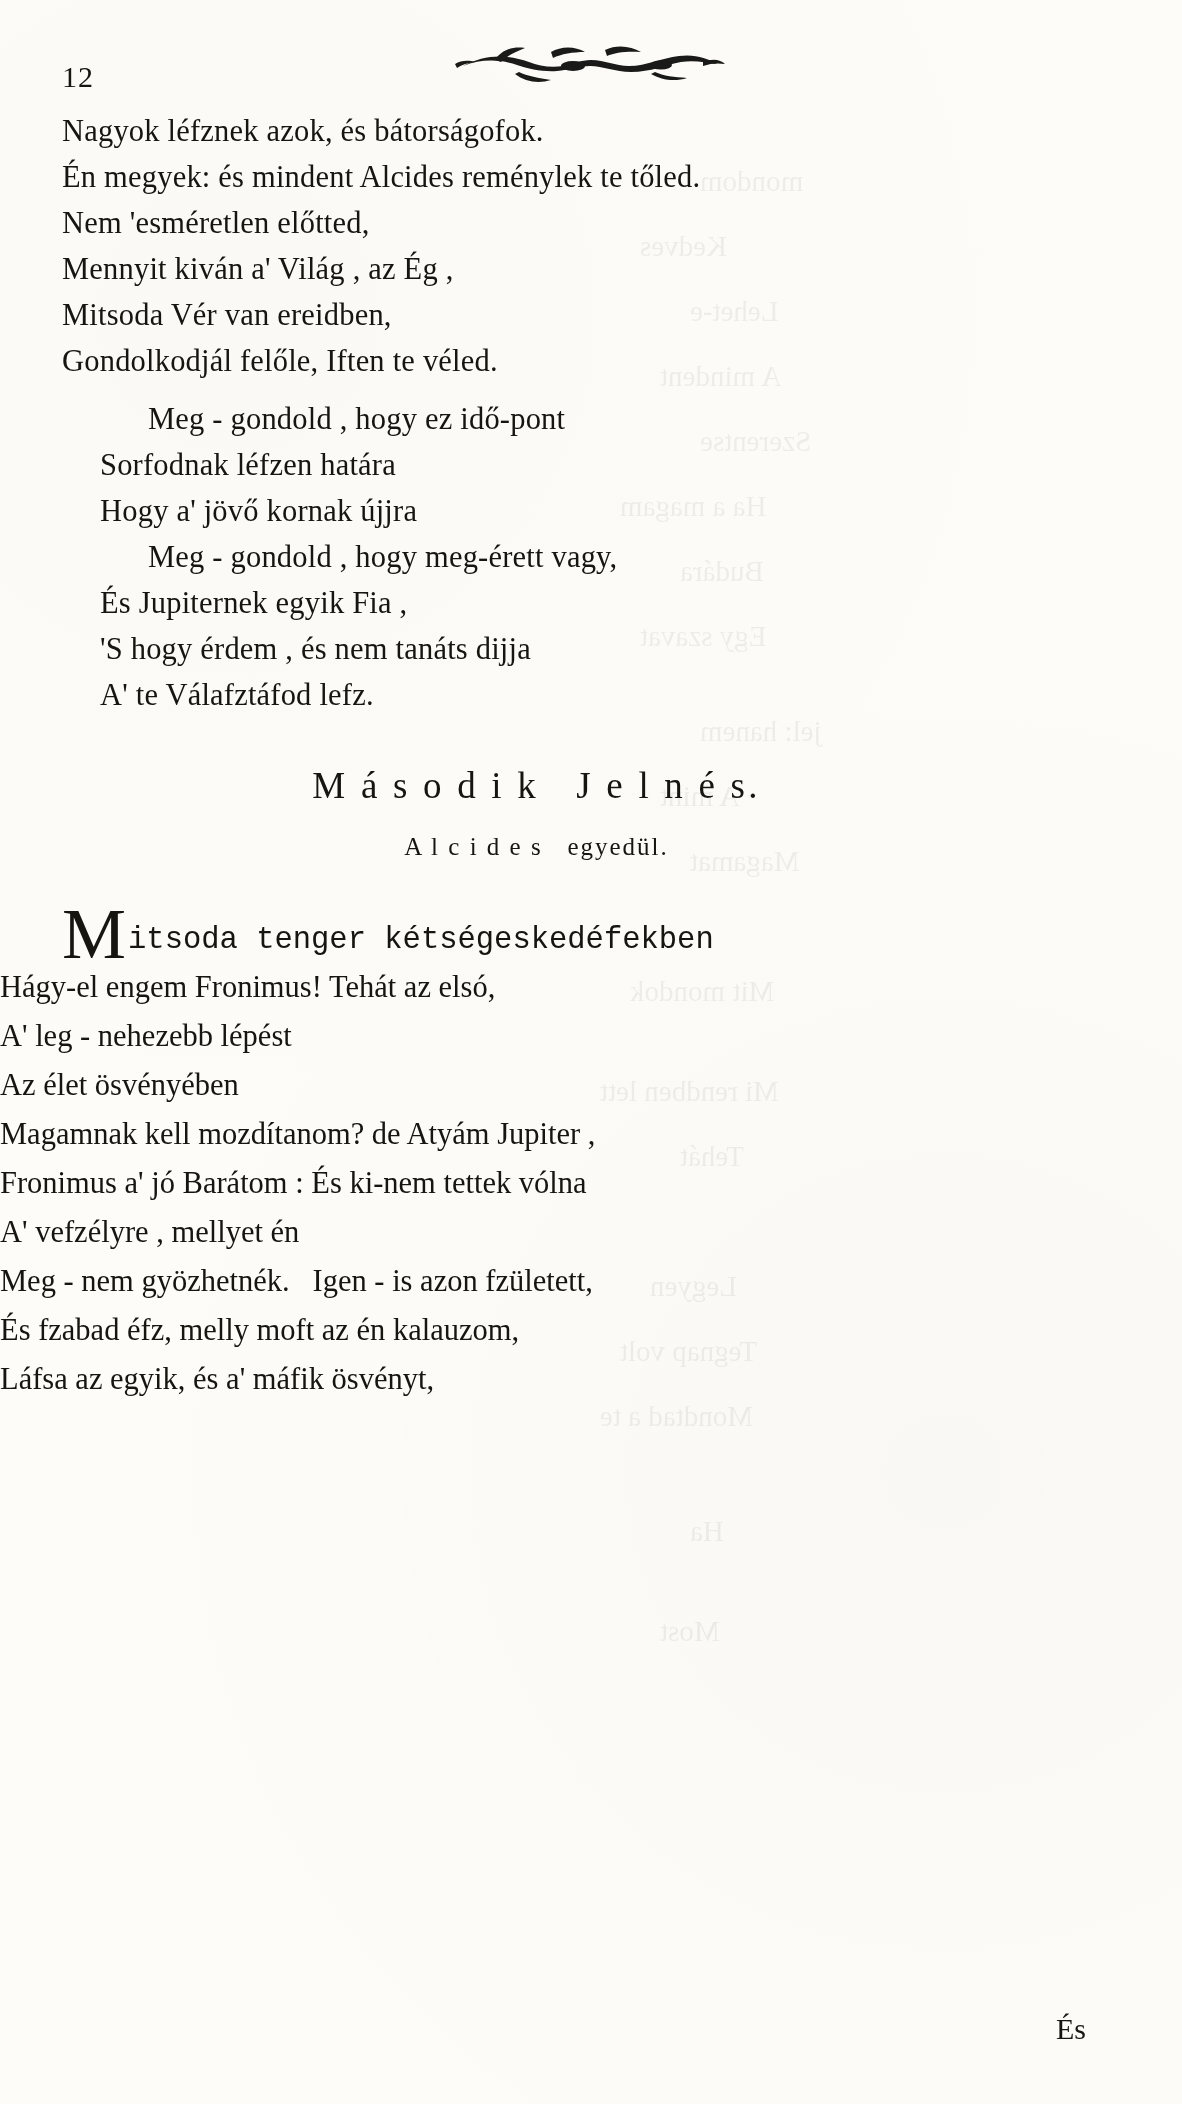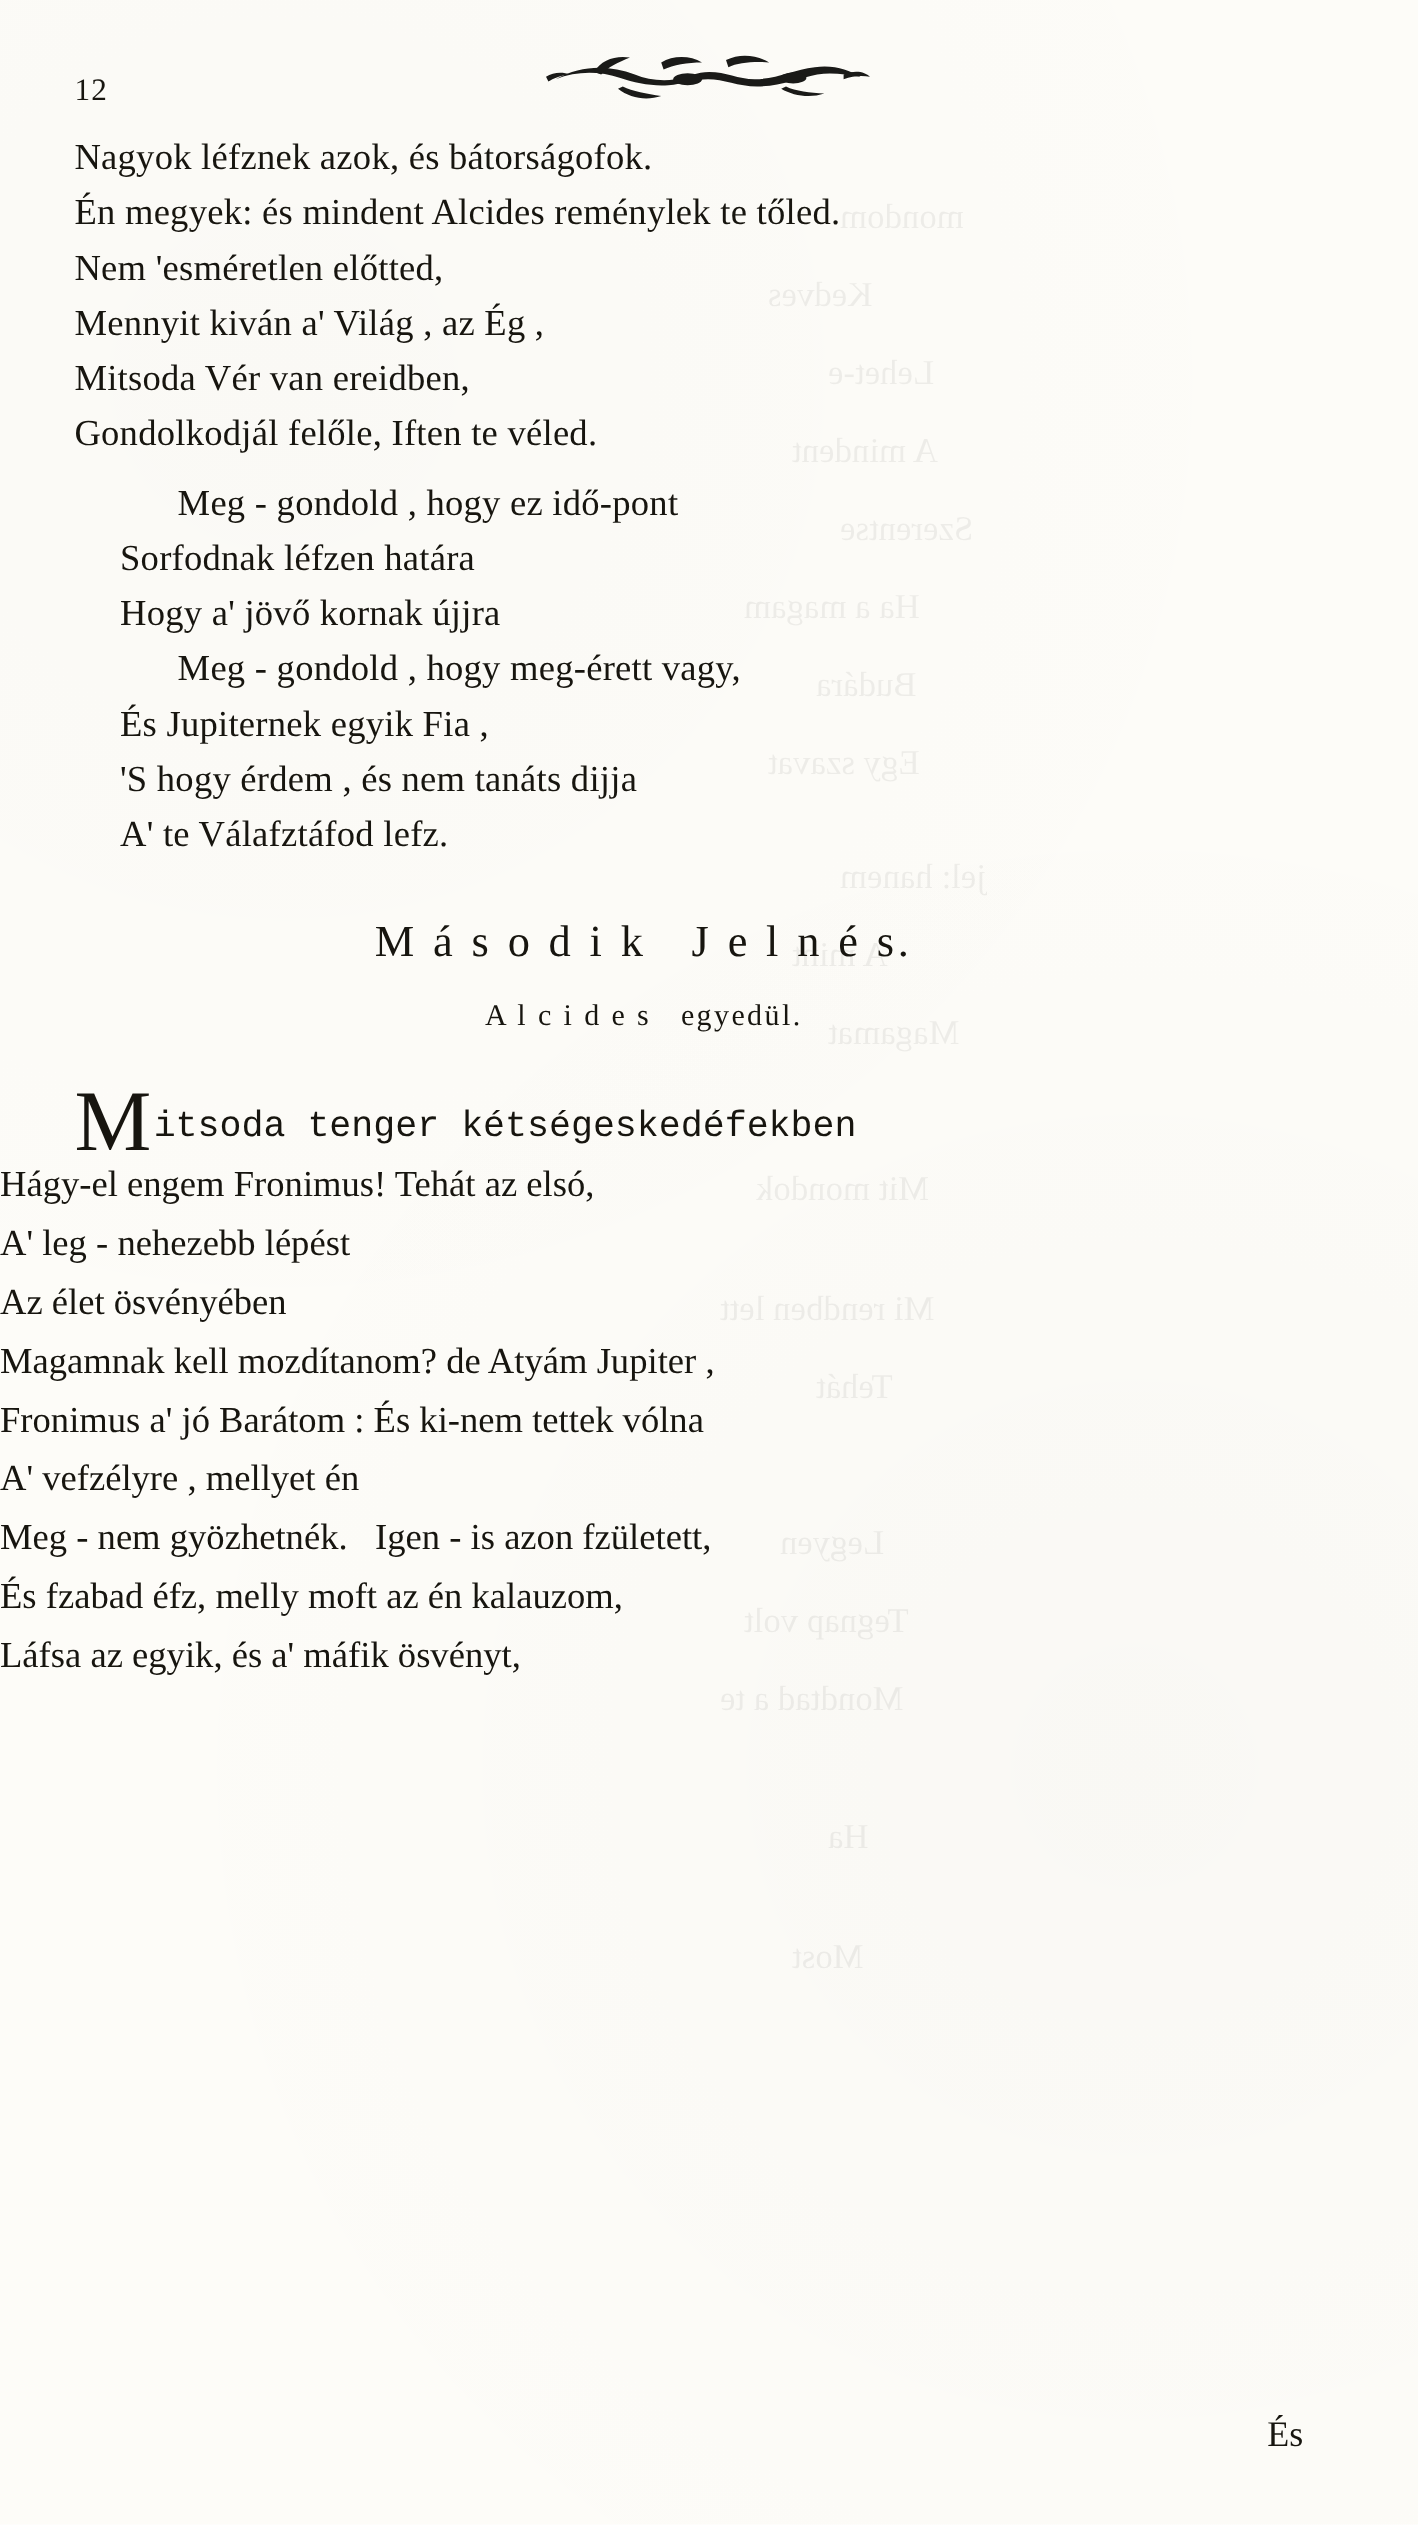--- a/index.html
+++ b/index.html
@@ -30,21 +30,21 @@
     position: absolute;
     top: 34px;
     left: 0;
     width: 1182px;
     height: 70px;
   }
   .folio {
     position: absolute;
     left: 62px;
     top: 26px;
-    font-size: 26px;
+    font-size: 30px;
     font-family: "Liberation Serif", serif;
     letter-spacing: 1px;
     color: #17150f;
   }
   .ornament {
     position: absolute;
     left: 455px;
     top: 6px;
     width: 270px;
     height: 48px;

